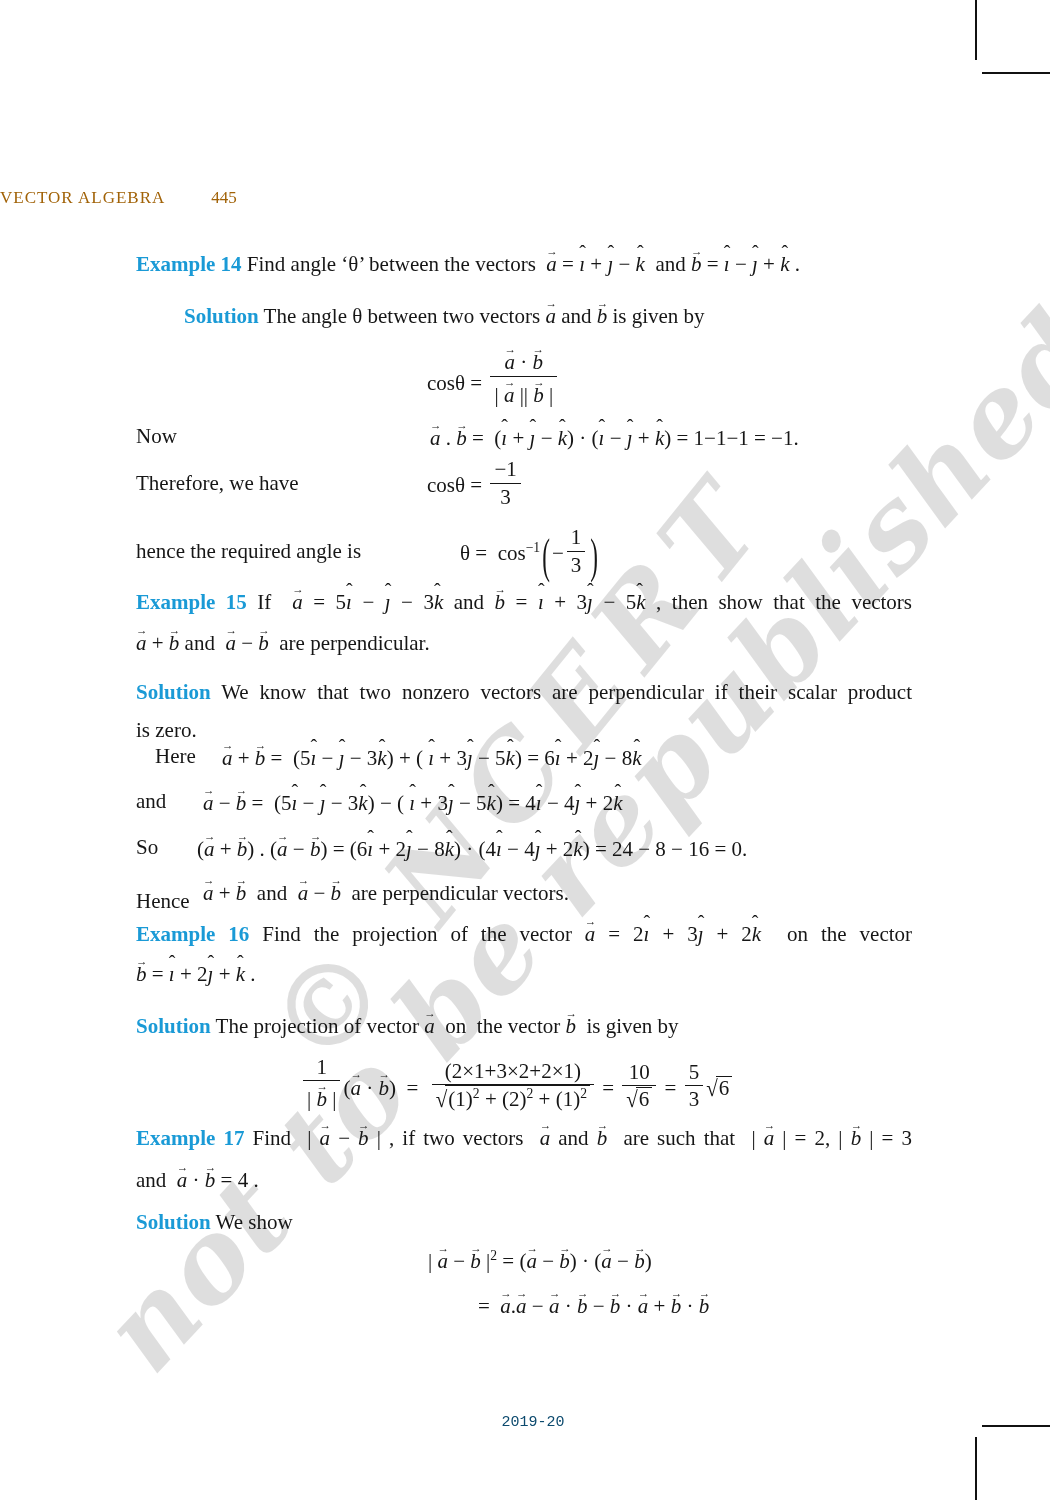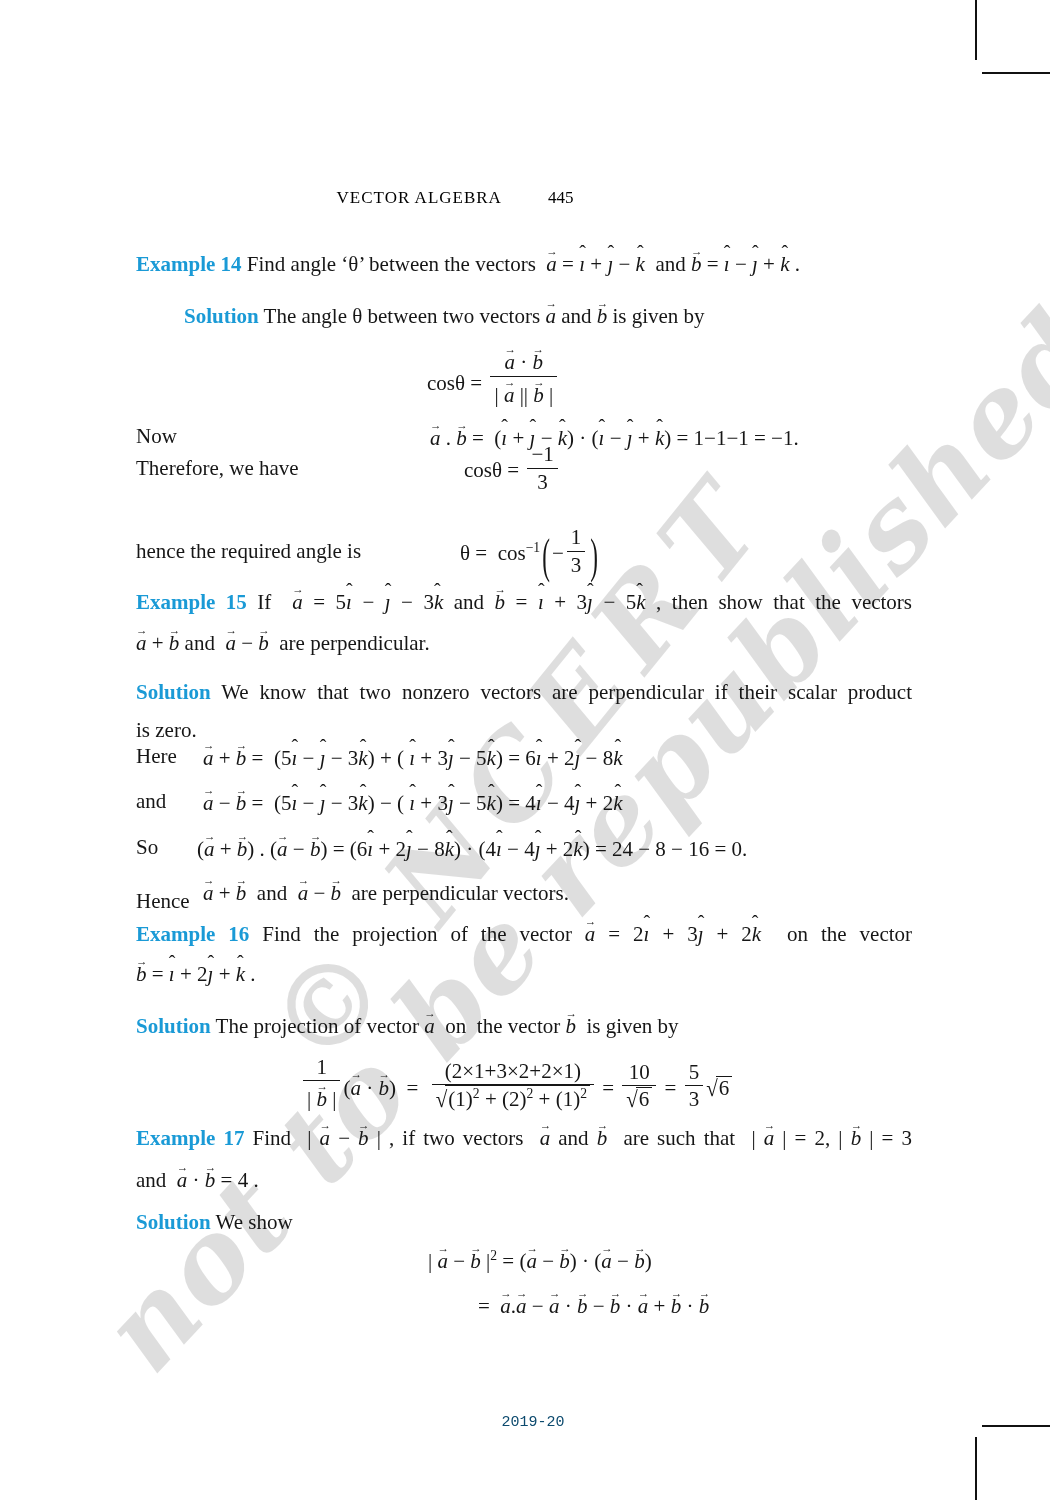--- a/index.html
+++ b/index.html
@@ -3,22 +3,22 @@
 <meta charset="utf-8">
 <style>
   html,body{margin:0;padding:0;}
   body{
     width:1050px;height:1500px;position:relative;background:#ffffff;
     font-family:"Liberation Serif","DejaVu Serif",serif;
     font-size:21px;color:#161616;overflow:hidden;
   }
   .content{position:absolute;inset:0;z-index:2;}
   
-  .pghead{position:absolute;top:188px;left:0;right:140px;text-align:center;
-    font-size:17px;letter-spacing:1px;color:#000000;}
+  .pghead{position:absolute;top:188px;left:0;right:140px;text-align:left;
+    font-size:17px;letter-spacing:1px;color:#a16207;}
   .pgnum{margin-left:46px;letter-spacing:0;}
   
   .row{position:absolute;left:136px;width:776px;line-height:36px;}
   .eqrow{display:flex;align-items:center;line-height:1.35;}
   .lbl{flex:none;}
   .eq{white-space:nowrap;}
   .just{text-align:justify;text-align-last:justify;}
   .lead{color:#1a9ad6;font-weight:bold;}
   i,.bs{font-family:"Liberation Serif","DejaVu Serif",serif;font-style:italic;}
   
@@ -78,33 +78,33 @@
   <div id="lines-root">
       <div class="row para" style="top: 246px;"><b class="lead">Example 14</b><span class="mt"> Find angle ‘θ’ between the vectors &nbsp;</span><span class="st"><span class="ac ac-vec">→</span><span class="bs">a</span></span><span class="mt"> = </span><span class="st"><span class="ac ac-hat">ˆ</span><span class="bs">ı</span></span><span class="mt"> + </span><span class="st"><span class="ac ac-hat">ˆ</span><span class="bs">ȷ</span></span><span class="mt"> − </span><span class="st"><span class="ac ac-hat">ˆ</span><span class="bs">k</span></span><span class="mt"> &nbsp;and </span><span class="st"><span class="ac ac-vec">→</span><span class="bs">b</span></span><span class="mt"> = </span><span class="st"><span class="ac ac-hat">ˆ</span><span class="bs">ı</span></span><span class="mt"> − </span><span class="st"><span class="ac ac-hat">ˆ</span><span class="bs">ȷ</span></span><span class="mt"> + </span><span class="st"><span class="ac ac-hat">ˆ</span><span class="bs">k</span></span><span class="mt"> .</span></div>
       <div class="row para" style="top: 298px; margin-left: 48px;"><b class="lead">Solution</b><span class="mt"> The angle θ between two vectors </span><span class="st"><span class="ac ac-vec">→</span><span class="bs">a</span></span><span class="mt"> and </span><span class="st"><span class="ac ac-vec">→</span><span class="bs">b</span></span><span class="mt"> is given by</span></div>
       <div class="row eqrow" style="top: 341px; height: 70px; padding-left: 291px;">
         <span class="eq"><span class="mt">cosθ = </span><span class="frac"><span class="num"><span class="st"><span class="ac ac-vec">→</span><span class="bs">a</span></span><span class="mt"> · </span><span class="st"><span class="ac ac-vec">→</span><span class="bs">b</span></span></span><span class="den"><span class="mt">| </span><span class="st"><span class="ac ac-vec">→</span><span class="bs">a</span></span><span class="mt"> || </span><span class="st"><span class="ac ac-vec">→</span><span class="bs">b</span></span><span class="mt"> |</span></span></span></span>
       </div>
       <div class="row eqrow" style="top: 416px; height: 40px;">
         <span class="lbl" style="width: 294px;">Now</span>
         <span class="eq"><span class="st"><span class="ac ac-vec">→</span><span class="bs">a</span></span><span class="mt"> . </span><span class="st"><span class="ac ac-vec">→</span><span class="bs">b</span></span><span class="mt"> = &nbsp;(</span><span class="st"><span class="ac ac-hat">ˆ</span><span class="bs">ı</span></span><span class="mt"> + </span><span class="st"><span class="ac ac-hat">ˆ</span><span class="bs">ȷ</span></span><span class="mt"> − </span><span class="st"><span class="ac ac-hat">ˆ</span><span class="bs">k</span></span><span class="mt">) · (</span><span class="st"><span class="ac ac-hat">ˆ</span><span class="bs">ı</span></span><span class="mt"> − </span><span class="st"><span class="ac ac-hat">ˆ</span><span class="bs">ȷ</span></span><span class="mt"> + </span><span class="st"><span class="ac ac-hat">ˆ</span><span class="bs">k</span></span><span class="mt">) = 1−1−1 = −1.</span></span>
       </div>
-      <div class="row eqrow" style="top: 437px; height: 62px; gap: 37px;">
+      <div class="row eqrow" style="top: 452px; height: 62px;">
         <span class="lbl" style="width: 291px;">Therefore, we have</span>
         <span class="eq"><span class="mt">cosθ = </span><span class="frac"><span class="num"><span class="mt">−1</span></span><span class="den"><span class="mt">3</span></span></span></span>
       </div>
       <div class="row eqrow" style="top: 515px; height: 72px;">
         <span class="lbl" style="width: 324px;">hence the required angle is</span>
         <span class="eq"><span class="mt">θ = &nbsp;cos</span><sup>−1</sup><span><span class="bp">(</span><span><span class="mt">−</span><span class="frac"><span class="num"><span class="mt">1</span></span><span class="den"><span class="mt">3</span></span></span></span><span class="bp">)</span></span></span>
       </div>
       <div class="row para just" style="top: 584px;"><b class="lead">Example 15</b><span class="mt"> If &nbsp;</span><span class="st"><span class="ac ac-vec">→</span><span class="bs">a</span></span><span class="mt"> = 5</span><span class="st"><span class="ac ac-hat">ˆ</span><span class="bs">ı</span></span><span class="mt"> − </span><span class="st"><span class="ac ac-hat">ˆ</span><span class="bs">ȷ</span></span><span class="mt"> − 3</span><span class="st"><span class="ac ac-hat">ˆ</span><span class="bs">k</span></span><span class="mt"> and </span><span class="st"><span class="ac ac-vec">→</span><span class="bs">b</span></span><span class="mt"> = </span><span class="st"><span class="ac ac-hat">ˆ</span><span class="bs">ı</span></span><span class="mt"> + 3</span><span class="st"><span class="ac ac-hat">ˆ</span><span class="bs">ȷ</span></span><span class="mt"> − 5</span><span class="st"><span class="ac ac-hat">ˆ</span><span class="bs">k</span></span><span class="mt"> , then show that the vectors</span></div>
       <div class="row para" style="top: 625px;"><span class="st"><span class="ac ac-vec">→</span><span class="bs">a</span></span><span class="mt"> + </span><span class="st"><span class="ac ac-vec">→</span><span class="bs">b</span></span><span class="mt"> and &nbsp;</span><span class="st"><span class="ac ac-vec">→</span><span class="bs">a</span></span><span class="mt"> − </span><span class="st"><span class="ac ac-vec">→</span><span class="bs">b</span></span><span class="mt"> &nbsp;are perpendicular.</span></div>
       <div class="row para just" style="top: 674px;"><b class="lead">Solution</b><span class="mt"> We know that two nonzero vectors are perpendicular if their scalar product</span></div>
       <div class="row para" style="top: 712px;"><span class="mt">is zero.</span></div>
-      <div class="row eqrow" style="top: 734px; height: 44px;">
+      <div class="row eqrow" style="top: 734px; height: 44px; margin-left: 19px;">
         <span class="lbl" style="width: 67px;">Here</span>
         <span class="eq"><span class="st"><span class="ac ac-vec">→</span><span class="bs">a</span></span><span class="mt"> + </span><span class="st"><span class="ac ac-vec">→</span><span class="bs">b</span></span><span class="mt"> = &nbsp;(5</span><span class="st"><span class="ac ac-hat">ˆ</span><span class="bs">ı</span></span><span class="mt"> − </span><span class="st"><span class="ac ac-hat">ˆ</span><span class="bs">ȷ</span></span><span class="mt"> − 3</span><span class="st"><span class="ac ac-hat">ˆ</span><span class="bs">k</span></span><span class="mt">) + ( </span><span class="st"><span class="ac ac-hat">ˆ</span><span class="bs">ı</span></span><span class="mt"> + 3</span><span class="st"><span class="ac ac-hat">ˆ</span><span class="bs">ȷ</span></span><span class="mt"> − 5</span><span class="st"><span class="ac ac-hat">ˆ</span><span class="bs">k</span></span><span class="mt">) = 6</span><span class="st"><span class="ac ac-hat">ˆ</span><span class="bs">ı</span></span><span class="mt"> + 2</span><span class="st"><span class="ac ac-hat">ˆ</span><span class="bs">ȷ</span></span><span class="mt"> − 8</span><span class="st"><span class="ac ac-hat">ˆ</span><span class="bs">k</span></span></span>
       </div>
       <div class="row eqrow" style="top: 779px; height: 44px;">
         <span class="lbl" style="width: 67px;">and</span>
         <span class="eq"><span class="st"><span class="ac ac-vec">→</span><span class="bs">a</span></span><span class="mt"> − </span><span class="st"><span class="ac ac-vec">→</span><span class="bs">b</span></span><span class="mt"> = &nbsp;(5</span><span class="st"><span class="ac ac-hat">ˆ</span><span class="bs">ı</span></span><span class="mt"> − </span><span class="st"><span class="ac ac-hat">ˆ</span><span class="bs">ȷ</span></span><span class="mt"> − 3</span><span class="st"><span class="ac ac-hat">ˆ</span><span class="bs">k</span></span><span class="mt">) − ( </span><span class="st"><span class="ac ac-hat">ˆ</span><span class="bs">ı</span></span><span class="mt"> + 3</span><span class="st"><span class="ac ac-hat">ˆ</span><span class="bs">ȷ</span></span><span class="mt"> − 5</span><span class="st"><span class="ac ac-hat">ˆ</span><span class="bs">k</span></span><span class="mt">) = 4</span><span class="st"><span class="ac ac-hat">ˆ</span><span class="bs">ı</span></span><span class="mt"> − 4</span><span class="st"><span class="ac ac-hat">ˆ</span><span class="bs">ȷ</span></span><span class="mt"> + 2</span><span class="st"><span class="ac ac-hat">ˆ</span><span class="bs">k</span></span></span>
       </div>
       <div class="row eqrow" style="top: 825px; height: 44px;">
         <span class="lbl" style="width: 61px;">So</span>
         <span class="eq"><span class="mt">(</span><span class="st"><span class="ac ac-vec">→</span><span class="bs">a</span></span><span class="mt"> + </span><span class="st"><span class="ac ac-vec">→</span><span class="bs">b</span></span><span class="mt">) . (</span><span class="st"><span class="ac ac-vec">→</span><span class="bs">a</span></span><span class="mt"> − </span><span class="st"><span class="ac ac-vec">→</span><span class="bs">b</span></span><span class="mt">) = (6</span><span class="st"><span class="ac ac-hat">ˆ</span><span class="bs">ı</span></span><span class="mt"> + 2</span><span class="st"><span class="ac ac-hat">ˆ</span><span class="bs">ȷ</span></span><span class="mt"> − 8</span><span class="st"><span class="ac ac-hat">ˆ</span><span class="bs">k</span></span><span class="mt">) · (4</span><span class="st"><span class="ac ac-hat">ˆ</span><span class="bs">ı</span></span><span class="mt"> − 4</span><span class="st"><span class="ac ac-hat">ˆ</span><span class="bs">ȷ</span></span><span class="mt"> + 2</span><span class="st"><span class="ac ac-hat">ˆ</span><span class="bs">k</span></span><span class="mt">) = 24 − 8 − 16 = 0.</span></span>

